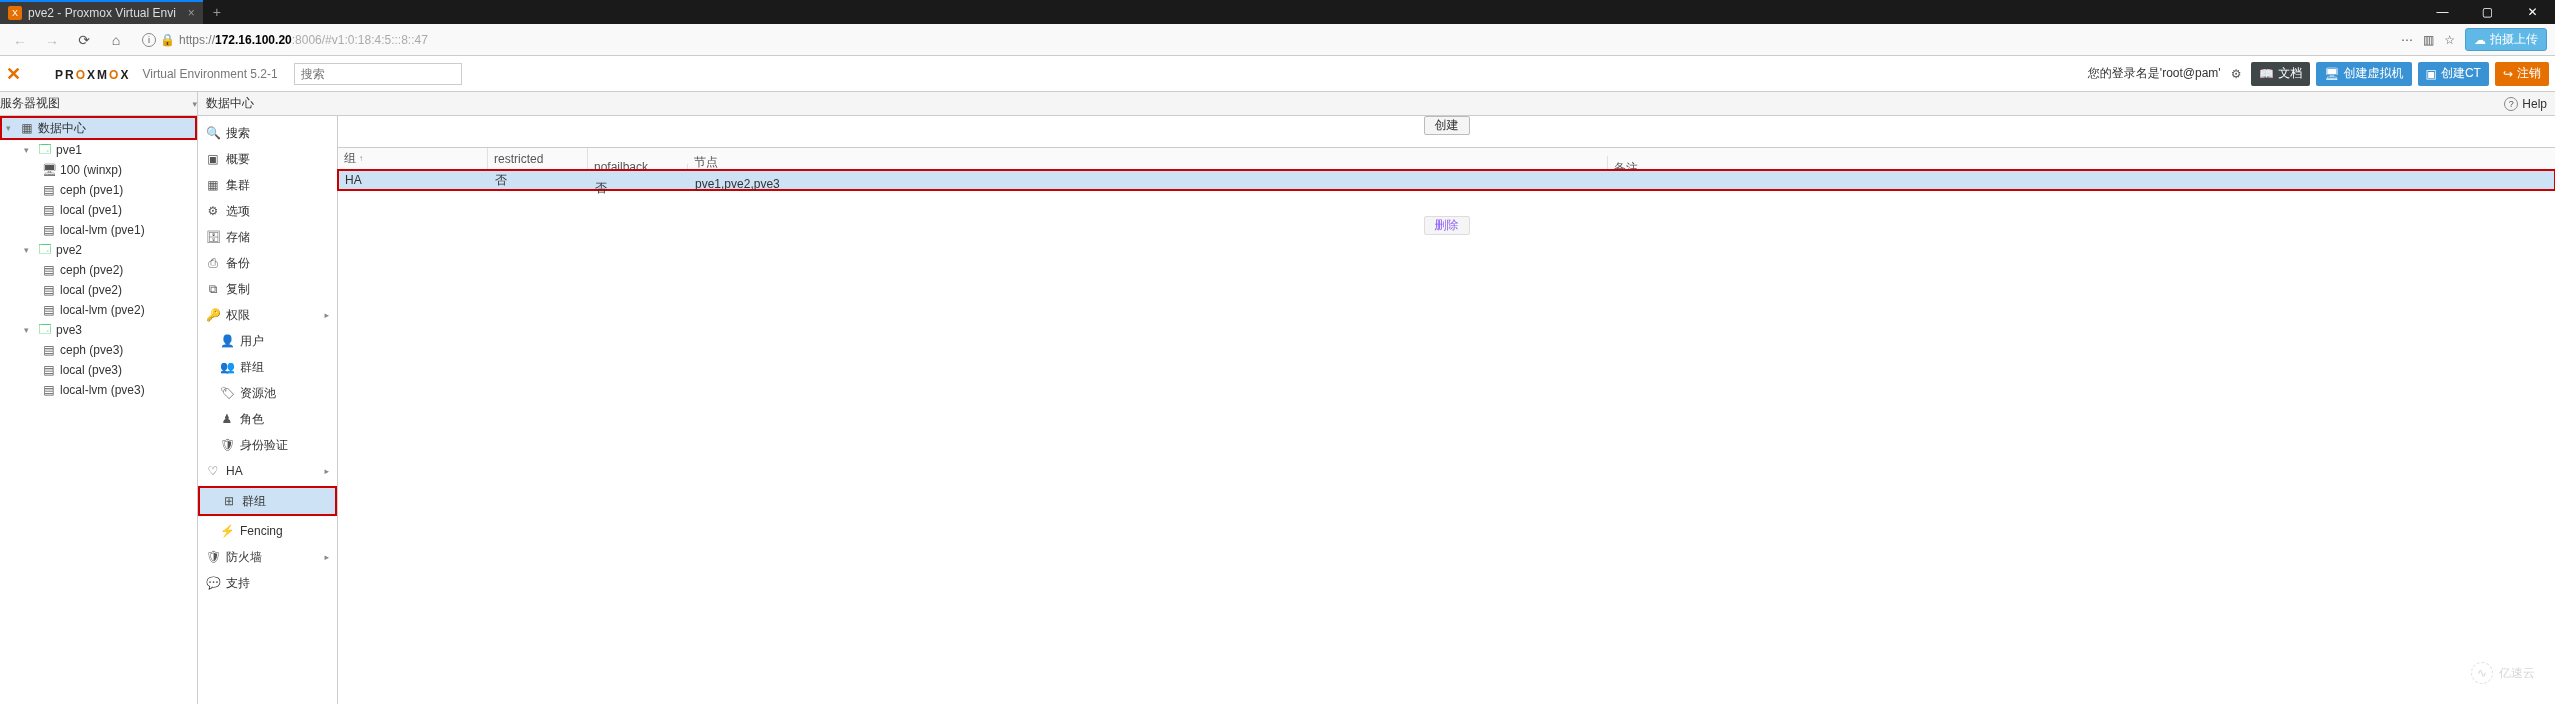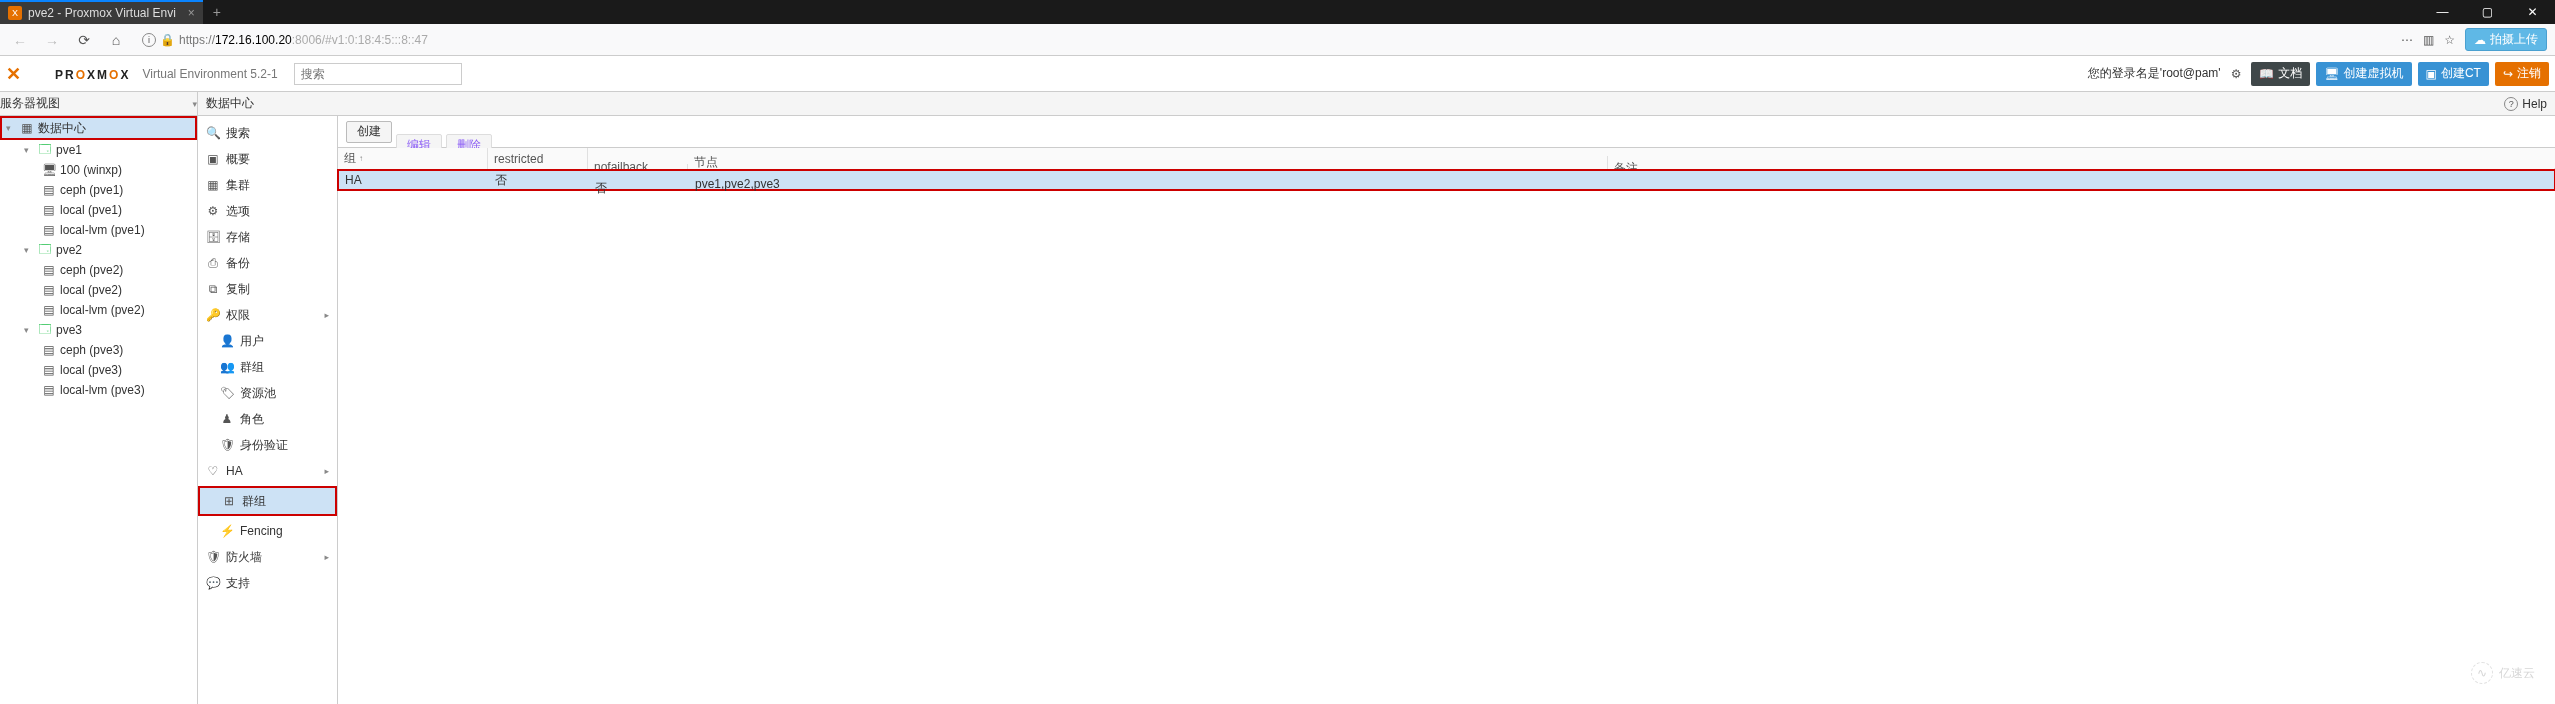--- a/index.html
+++ b/index.html
@@ -12,21 +12,21 @@
 .tab-close { color: #999; margin-left: 6px; cursor: pointer; }
 .new-tab { color: #999; padding: 0 10px; cursor: pointer; font-size: 14px; }
 .window-controls { position: absolute; right: 0; display: flex; }
 .window-controls div { width: 45px; height: 24px; display: flex; align-items: center; justify-content: center; color: #fff; cursor: pointer; }
 
 .browser-toolbar { height: 32px; background: #f9f9fa; border-bottom: 1px solid #ccc; display: flex; align-items: center; padding: 0 8px; gap: 8px; }
 .nav-btn { width: 24px; height: 24px; display: flex; align-items: center; justify-content: center; color: #555; cursor: pointer; font-size: 14px; }
 .nav-btn.disabled { color: #bbb; }
 .url-bar { flex: 1; height: 24px; display: flex; align-items: center; padding: 0 6px; color: #555; gap: 4px; }
 .url-text { color: #777; }
-.url-text strong { color: #000; font-weight: normal; text-align: right; }
+.url-text strong { color: #000; font-weight: bold; text-align: right; }
 .url-hash { color: #aaa; }
 .toolbar-right { display: flex; align-items: center; gap: 10px; color: #555; }
 .toolbar-right span { cursor: pointer; }
 .upload-badge { background: #5fb8e6; color: #fff; padding: 2px 8px; border-radius: 3px; border: 1px solid #4aa0d0; display: flex; align-items: center; gap: 4px; }
 
 
 .pve-header { height: 36px; background: #fff; border-bottom: 1px solid #ccc; display: flex; align-items: center; padding: 0 6px; gap: 8px; }
 .logo { display: flex; align-items: center; gap: 2px; }
 .logo-mark { color: #e57000; font-weight: bold; font-size: 18px; }
 .logo-text { font-size: 18px; font-weight: bold; letter-spacing: 2px; color: #222; padding-left: 32px; }
@@ -63,21 +63,21 @@
 .content-body { display: flex; flex: 1; }
 .sidemenu { width: 140px; border-right: 1px solid #ccc; padding: 4px 0; }
 .sm-item { display: flex; align-items: center; height: 26px; padding: 0 8px; color: #333; cursor: pointer; gap: 6px; }
 .sm-item.sub { padding-left: 22px; }
 .sm-item.selected { background: #cde2f5; }
 .sm-item .expand { margin-left: auto; color: #888; font-size: 9px; }
 .sm-icon { width: 14px; text-align: center; color: #555; }
 .sm-box { border: 2px solid #cc0000; margin: 2px 0; }
 
 .grid-area { flex: 1; display: flex; flex-direction: column; }
-.grid-toolbar { height: 32px; border-bottom: 1px solid #ccc; display: flex; align-items: center; padding: 0 8px; gap: 4px; }
+.grid-toolbar { height: 32px; border-bottom: 1px solid #ccc; display: flex; align-items: center; padding: 0 8px; gap: 4px; flex-direction: column; }
 .gbtn { height: 22px; padding: 0 10px; border: 1px solid #bbb; background: #f5f5f5; border-radius: 2px; cursor: pointer; color: #333; display: flex; align-items: center; }
 .gbtn.disabled { color: #8b5cf6; border-color: #ddd; margin-top: 27px; }
 .grid-head { display: flex; height: 22px; border-bottom: 1px solid #ccc; background: #fafafa; }
 .col { border-right: 1px solid #e0e0e0; padding: 0 6px; display: flex; align-items: center; color: #555; }
 .col-group { width: 150px; }
 .col-restricted { width: 100px; }
 .col-nofailback { width: 100px; margin-top: 16px; }
 .col-nodes { flex: 1; max-width: 920px; margin-top: 8px; }
 .col-comment { flex: 1; margin-top: 20px; }
 .sort-arrow { font-size: 8px; margin-left: 3px; color: #888; }

